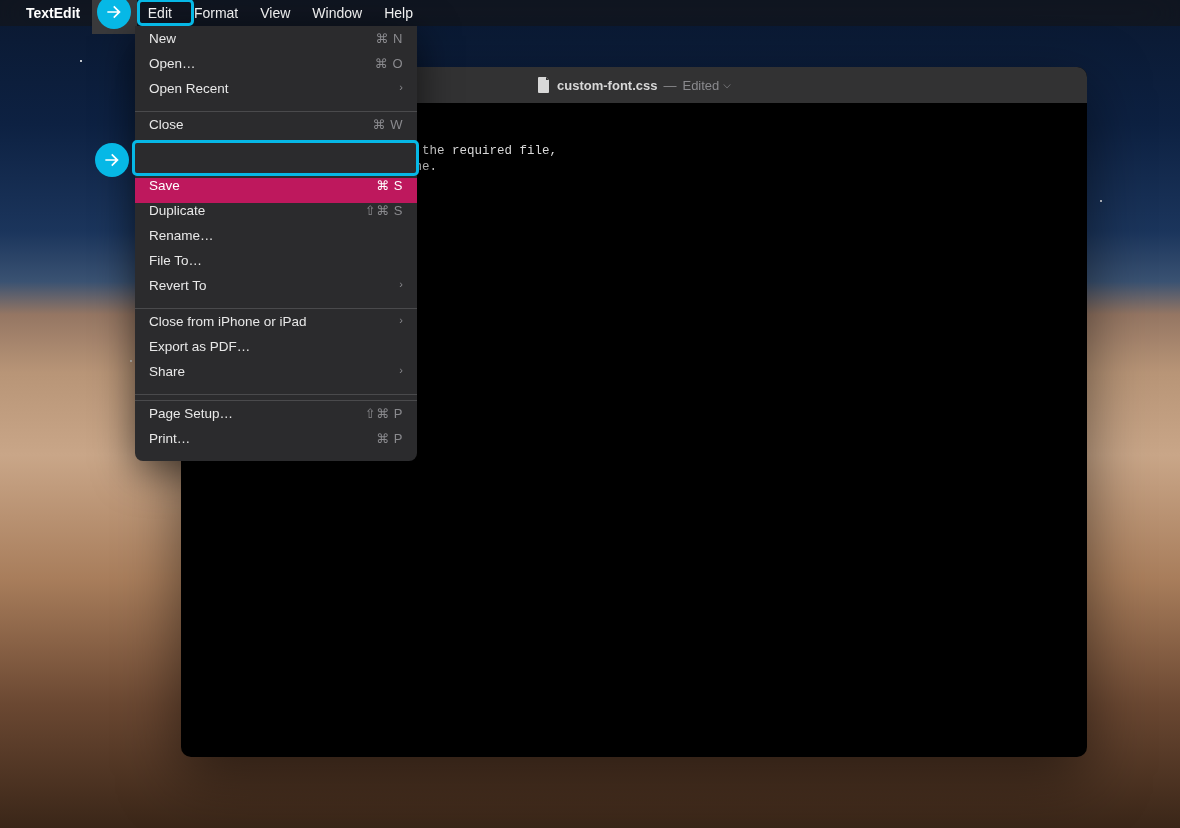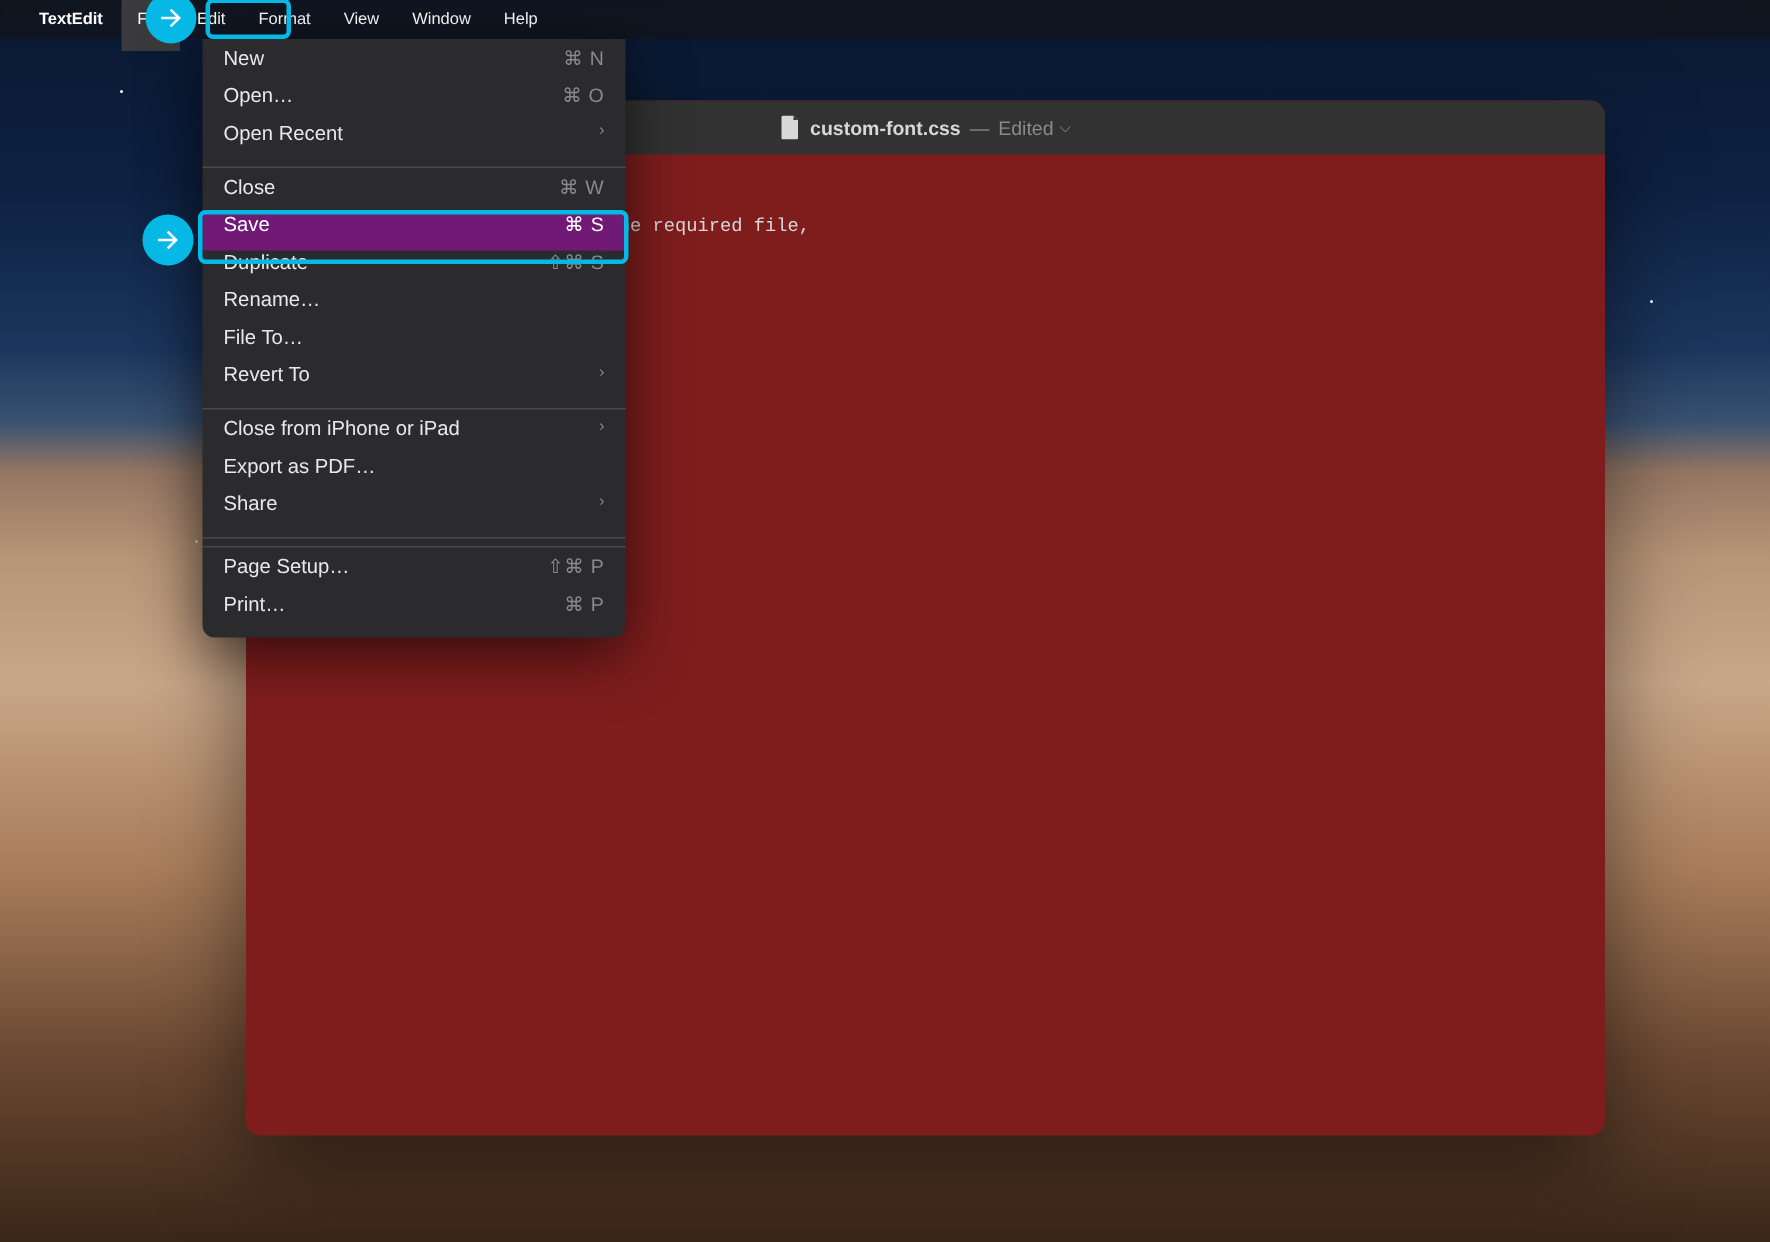--- a/index.html
+++ b/index.html
@@ -12,49 +12,49 @@
 }
 .stars::before, .stars::after {
   content:""; position:absolute; width:2px; height:2px; background:#fff; border-radius:50%;
 }
 .stars::before { top:60px; left:80px; box-shadow: 500px 40px #fff, 950px 20px #fff, 1100px 90px #fff, 700px 150px #fff, 50px 300px #ddd, 1150px 318px #ddd; }
 .stars::after { top:200px; left:1100px; box-shadow: -400px -100px #fff; }
 .menubar {
   position:absolute; top:0; left:0; right:0; height:26px;
   background: rgba(20,20,22,0.6);
   display:flex; align-items:center; padding:0 12px; gap:0;
-  color:#fff; font-size:11px;
+  color:#fff; font-size:14px;
   backdrop-filter: blur(20px);
 }
 .apple { font-size:15px; padding:0 10px 0 0; }
 .appname { font-weight:600; padding:0 12px 0 4px; }
 .mitem { padding:0 11px; height:42px; display:flex; align-items:center; cursor:default; position:relative; }
 .mitem.active { background:#3a3a3c; }
 .callout-box { border:3px solid #06b8e6; border-radius:5px; position:absolute; pointer-events:none; }
 .callout-arrow {
   position:absolute; width:34px; height:34px; border-radius:50%;
   background:#06b8e6; display:flex; align-items:center; justify-content:center;
   pointer-events:none;
 }
 .callout-arrow svg { width:20px; height:20px; fill:#fff; }
 .dropdown {
   position:absolute; top:26px; left:135px; width:282px;
   background:#2b2b2d; border-radius:0 0 8px 8px;
   box-shadow:0 10px 40px rgba(0,0,0,0.6);
   padding:5px 0; color:#e8e8e8; font-size:13.5px;
 }
 .drow { display:flex; justify-content:space-between; height:25px; padding:0 14px; cursor:default; position:relative; }
-.drow.highlight { background:#701a75; color:#fff; }
+.drow.highlight { background:#be185d; color:#fff;margin-top:36px; }
 .drow .shortcut { color:#8a8a8e; font-size:13px; letter-spacing:0.5px; }
 .drow.highlight .shortcut { color:#fff; }
 .drow .chev { color:#8a8a8e; font-size:11px; }
 .dsep { height:1px; background:#4a4a4c; margin:5px 0; }
 .editor-window {
-  position:absolute; top:67px; left:164px; width:906px; height:690px;
-  background:#7f1d1d; border-radius:10px; overflow:hidden;
+  position:absolute; top:67px; left:181px; width:906px; height:690px;
+  background:#000000; border-radius:10px; overflow:hidden;
   box-shadow:0 20px 60px rgba(0,0,0,0.5);
 }
 .editor-titlebar {
   height:36px; background:#323233; display:flex; align-items:center; justify-content:center;
   gap:6px; color:#d8d8d8; font-size:13px; position:relative;
 }
 .file-icon { width:14px; height:16px; }
 .edited { color:#8a8a8e; }
 .chev-down { color:#8a8a8e; font-size:10px; margin-left:-2px; }
 .editor-body {

